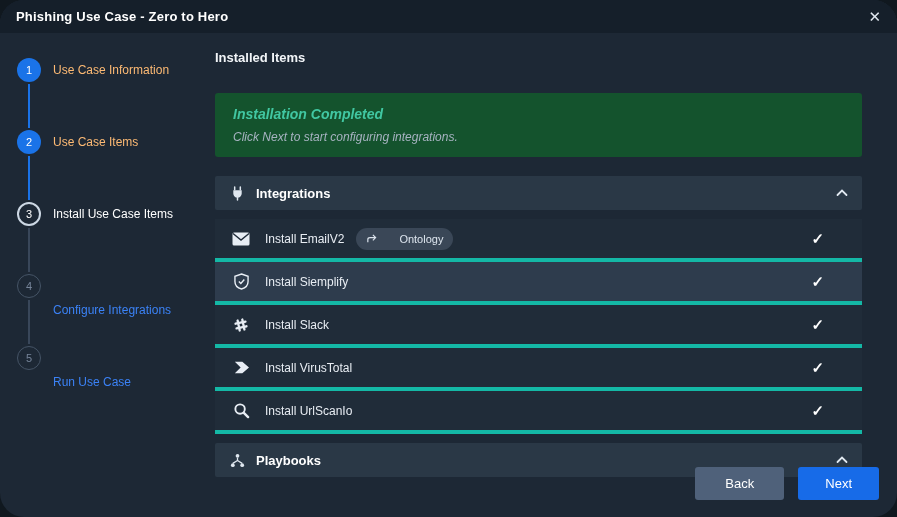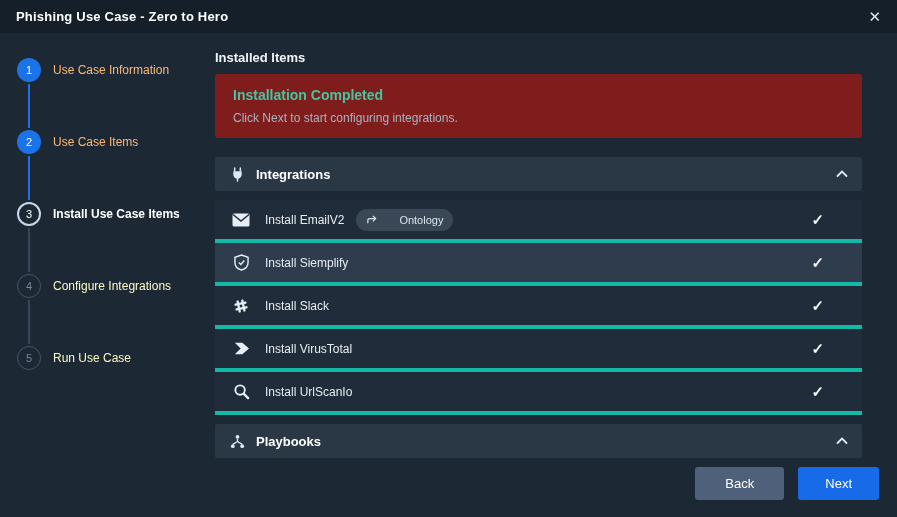--- a/index.html
+++ b/index.html
@@ -2,20 +2,21 @@
 <html><head>
 <meta charset="utf-8">
 <style>
   html, body { margin: 0; padding: 0; background: #10181f; }
   .app {
     position: relative;
     width: 897px; height: 517px;
     background: #1d2835;
     overflow: hidden;
     font-family: "Liberation Sans", sans-serif;
+    border-radius: 24px;
   }
   
   .titlebar {
     position: absolute; top: 0; left: 0; right: 0; height: 33px;
     background: #151f2a;
     display: flex; align-items: center;
     padding: 0 16px; box-sizing: border-box;
   }
   .titlebar .title { color: #ffffff; font-size: 13px; font-weight: 700; letter-spacing: .2px; }
   .titlebar .close { margin-left: auto; color: #dfe6ee; font-size: 15px; line-height: 1; cursor: pointer; }
@@ -28,31 +29,31 @@
   .circle {
     width: 24px; height: 24px; border-radius: 50%;
     display: flex; align-items: center; justify-content: center;
     font-size: 11px; box-sizing: border-box; flex: none;
     position: relative; z-index: 2;
   }
   .step.done .circle { background: #1a73e8; color: #ffffff; }
   .step.current .circle { border: 2px solid #ccd7e3; background: #1d2835; color: #ffffff; }
   .step.upcoming .circle { border: 1px solid #455466; background: transparent; color: #76859a; }
   .slabel { margin-left: 12px; font-size: 12px; line-height: 24px; color: #fdba74; }
-  .step.current .slabel { color: #ffffff; font-weight: 700; }
-  .step.upcoming .slabel { color: #fef9c3; }
+  .step.current .slabel { color: #ffffff; font-weight: 400; }
+  .step.upcoming .slabel { color: #3b82f6; margin-top: 24px; }
   .tail { position: absolute; left: 28px; top: 26px; height: 44px; width: 2px; z-index: 1; }
   .tail.blue { background: #1a73e8; }
   .tail.gray { background: #39475a; }
   
   .main { position: absolute; left: 215px; top: 33px; width: 647px; bottom: 0; }
   .main-title { margin: 17px 0 0 0; color: #f2f5f8; font-size: 13px; font-weight: 700; }
   .banner {
-    margin-top: 9px; background: #7f1d1d; border-radius: 3px;
-    padding: 13px 18px; box-sizing: border-box;
+    margin-top: 28px; background: #14532d; border-radius: 3px;
+    padding: 13px 18px; box-sizing: border-box; font-style: italic;
   }
   .banner-title { color: #41c7a2; font-size: 14px; font-weight: 700; }
   .banner-sub { margin-top: 8px; color: #a7b3c1; font-size: 12px; }
   .section-header {
     margin-top: 19px; height: 34px; background: #2a3846; border-radius: 2px;
     display: flex; align-items: center; padding: 0 14px; box-sizing: border-box;
   }
   .section-header.playbooks { margin-top: 9px; }
   .section-icon { width: 17px; height: 17px; margin-right: 10px; display: flex; align-items: center; justify-content: center; }
   .section-label { color: #ffffff; font-size: 13px; font-weight: 700; }

